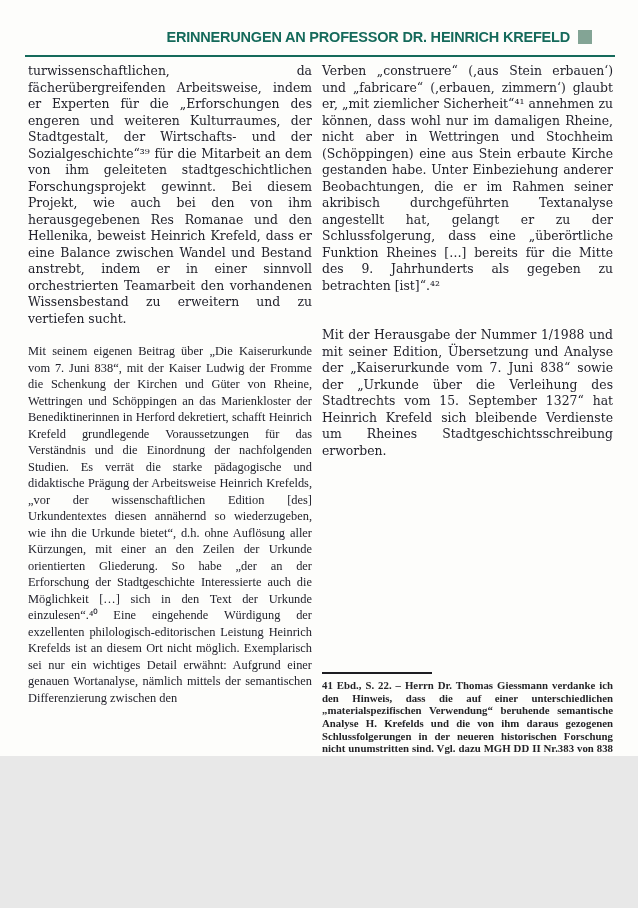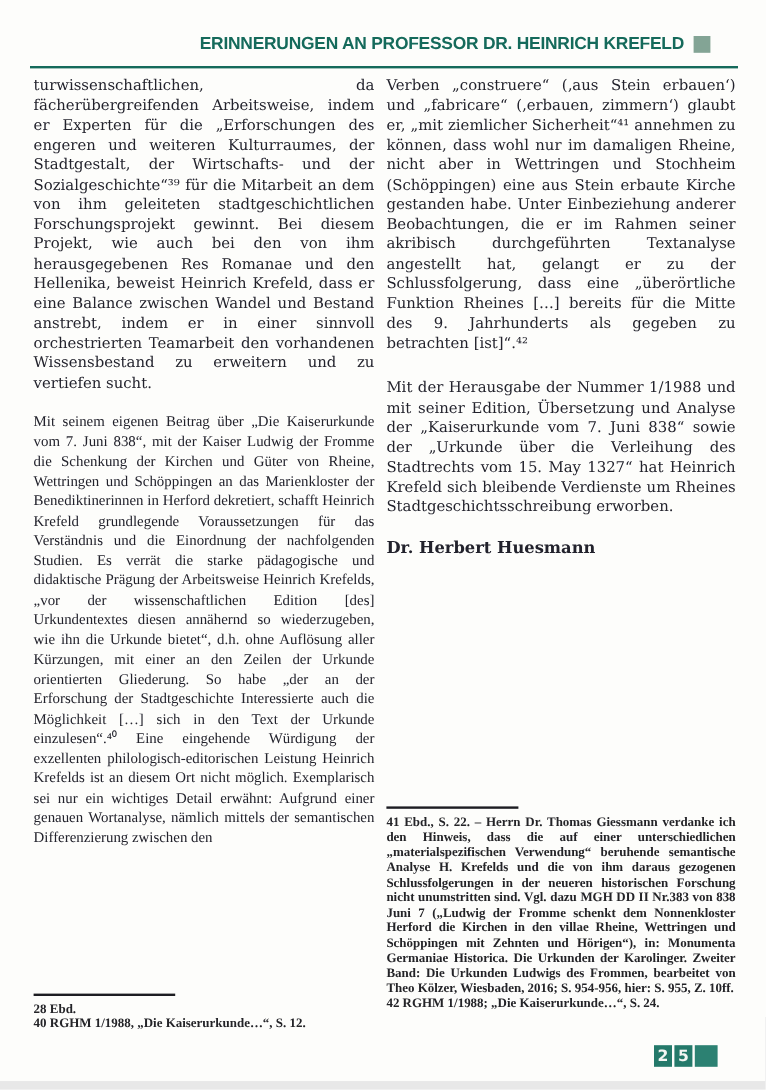--- a/index.html
+++ b/index.html
@@ -1,19 +1,19 @@
 <!DOCTYPE html>
 <html lang="de"><head>
 <meta charset="utf-8">
 <style>
   html, body { margin: 0; padding: 0; background: #e8e8e8; }
   .page {
     position: relative;
     width: 638px;
-    height: 901px;
+    height: 756px;
     margin: 0 auto;
     background: #fdfdfb;
     overflow: hidden;
   }
 
   
   .header-row {
     position: absolute;
     top: 29px;
     right: 46px;
@@ -48,21 +48,21 @@
     position: absolute;
     display: flex;
     flex-direction: column;
     font-family: "DejaVu Serif", serif;
     font-size: 12.4px;
     line-height: 16.5px;
     color: #22222c;
     text-align: justify;
   }
   .col-left  { left: 28px;  top: 63px; width: 284px; height: 797px; }
-  .col-right { left: 322px; top: 63px; width: 291px; height: 780px; }
+  .col-right { left: 322px; top: 63px; width: 291px; height: 780px; gap: 12px; }
 
   .para { text-align: justify; }
   .para-gap  { margin-top: 16px; font-family: Liberation Serif, serif; }
   .para-gap-lg { margin-top: 21px; }
 
   .signature {
     margin-top: 18px;
     font-weight: 700;
     font-size: 13.6px;
     text-align: left;
@@ -127,22 +127,21 @@
     <div class="spacer"></div>
     <div class="fnblock">
       <div class="fnrule fnrule-left"></div>
       <div class="fn-line">28 Ebd.</div>
       <div class="fn-line">40 RGHM 1/1988, „Die Kaiserurkunde…“, S. 12.</div>
     </div>
   </div>
 
   <div class="col col-right">
     <div class="para">Verben „construere“ (‚aus Stein erbauen‘) und „fabricare“ (‚erbauen, zimmern‘) glaubt er, „mit ziemlicher Sicherheit“⁴¹ annehmen zu können, dass wohl nur im damaligen Rheine, nicht aber in Wettringen und Stochheim (Schöppingen) eine aus Stein erbaute Kirche gestanden habe. Unter Einbeziehung anderer Beobachtungen, die er im Rahmen seiner akribisch durchgeführten Textanalyse angestellt hat, gelangt er zu der Schlussfolgerung, dass eine „überörtliche Funktion Rheines […] bereits für die Mitte des 9. Jahrhunderts als gegeben zu betrachten [ist]“.⁴²</div>
-    <div class="para para-gap-lg">Mit der Herausgabe der Nummer 1/1988 und mit seiner Edition, Übersetzung und Analyse der „Kaiserurkunde vom 7. Juni 838“ sowie der „Urkunde über die Verleihung des Stadtrechts vom 15. May 1327“ hat Heinrich Krefeld sich bleibende Verdienste um Rheines Stadtgeschichtsschreibung erworben.</div>
-    <div class="signature">Dr. Herbert Huesmann</div>
+    <div class="para para-gap-lg">Mit der Herausgabe der Nummer 1/1988 und mit seiner Edition, Übersetzung und Analyse der „Kaiserurkunde vom 7. Juni 838“ sowie der „Urkunde über die Verleihung des Stadtrechts vom 15. September 1327“ hat Heinrich Krefeld sich bleibende Verdienste um Rheines Stadtgeschichtsschreibung erworben.</div>
     <div class="spacer"></div>
     <div class="fnblock">
       <div class="fnrule fnrule-right"></div>
       <div class="fn-just">41 Ebd., S. 22. – Herrn Dr. Thomas Giessmann verdanke ich den Hinweis, dass die auf einer unterschiedlichen „materialspezifischen Verwendung“ beruhende semantische Analyse H. Krefelds und die von ihm daraus gezogenen Schlussfolgerungen in der neueren historischen Forschung nicht unumstritten sind. Vgl. dazu MGH DD II Nr.383 von 838 Juni 7 („Ludwig der Fromme schenkt dem Nonnenkloster Herford die Kirchen in den villae Rheine, Wettringen und Schöppingen mit Zehnten und Hörigen“), in: Monumenta Germaniae Historica. Die Urkunden der Karolinger. Zweiter Band: Die Urkunden Ludwigs des Frommen, bearbeitet von Theo Kölzer, Wiesbaden, 2016; S. 954-956, hier: S. 955, Z. 10ff.</div>
       <div class="fn-line">42 RGHM 1/1988; „Die Kaiserurkunde…“, S. 24.</div>
     </div>
   </div>
 
   <div class="pagenum">
     <div class="box">2</div>

